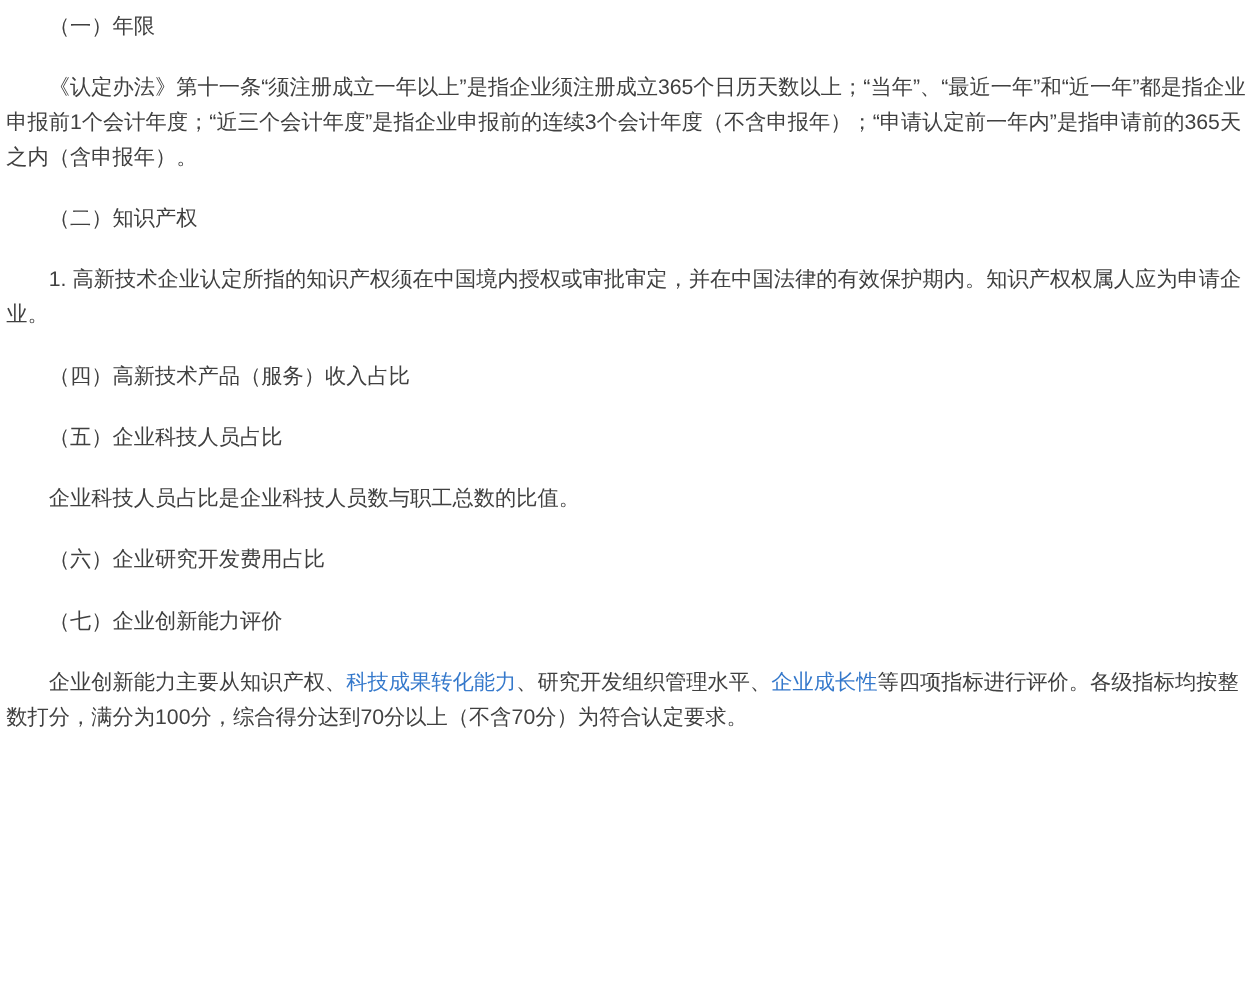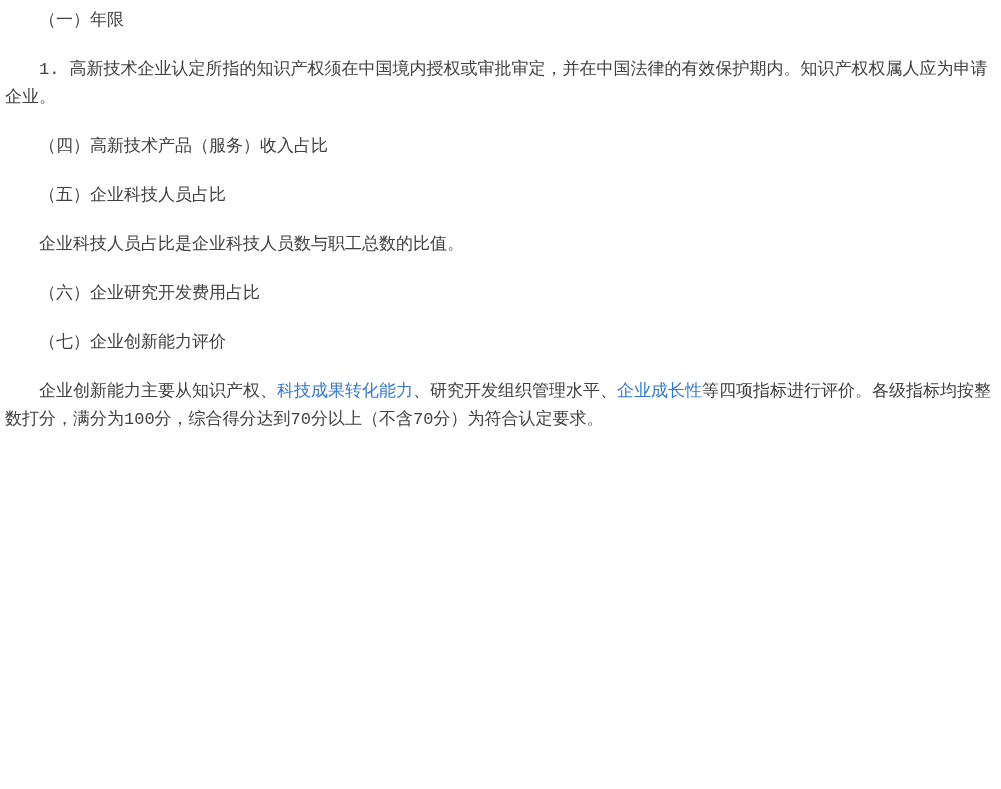--- a/index.html
+++ b/index.html
@@ -8,21 +8,20 @@
     background: #ffffff;
   }
   body {
     width: 1001px;
     font-family: "Liberation Sans", sans-serif;
   }
   .doc {
     box-sizing: border-box;
     min-height: 789px;
     padding: 7px 4px 0 5px;
-    font-family: Liberation Mono, monospace;
   }
   .doc p {
     margin: 0 0 21px 0;
     font-size: 17px;
     line-height: 28px;
     color: var(--text-color, #404040);
     text-indent: 2em;
     letter-spacing: 0;
   }
   .doc p:last-child {
@@ -34,21 +33,23 @@
     cursor: pointer;
   }
 </style>
 </head>
 <body style="background: rgb(255, 255, 255);">
 
 <main class="doc">
 
   <p><span>（一）年限</span></p>
 
+  <p><span>《认定办法》第十一条“须注册成立一年以上”是指企业须注册成立365个日历天数以上；“当年”、“最近一年”和“近一年”都是指企业申报前1个会计年度；“近三个会计年度”是指企业申报前的连续3个会计年度（不含申报年）；“申请认定前一年内”是指申请前的365天之内（含申报年）。</span></p>
 
+  <p><span>（二）知识产权</span></p>
 
   <p><span>1. 高新技术企业认定所指的知识产权须在中国境内授权或审批审定，并在中国法律的有效保护期内。知识产权权属人应为申请企业。</span></p>
 
 
 
   <p><span>（四）高新技术产品（服务）收入占比</span></p>
 
 
   <p><span>（五）企业科技人员占比</span></p>
 

